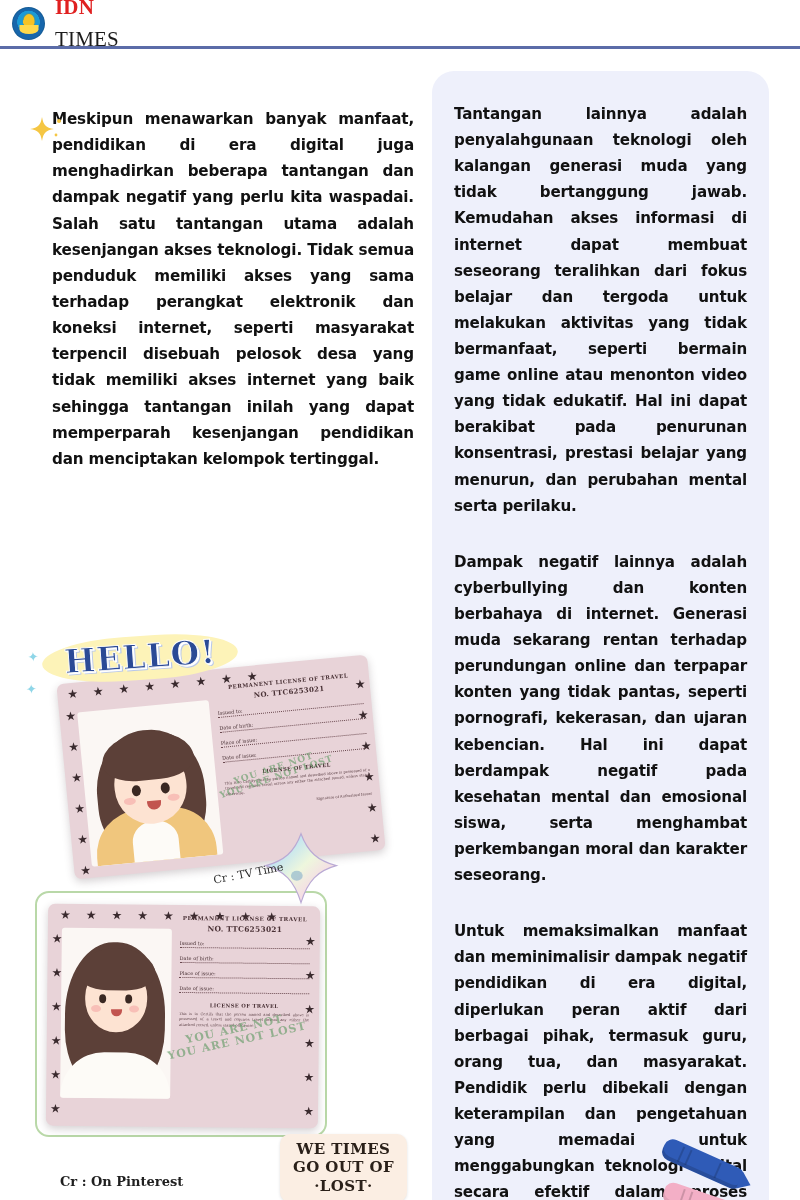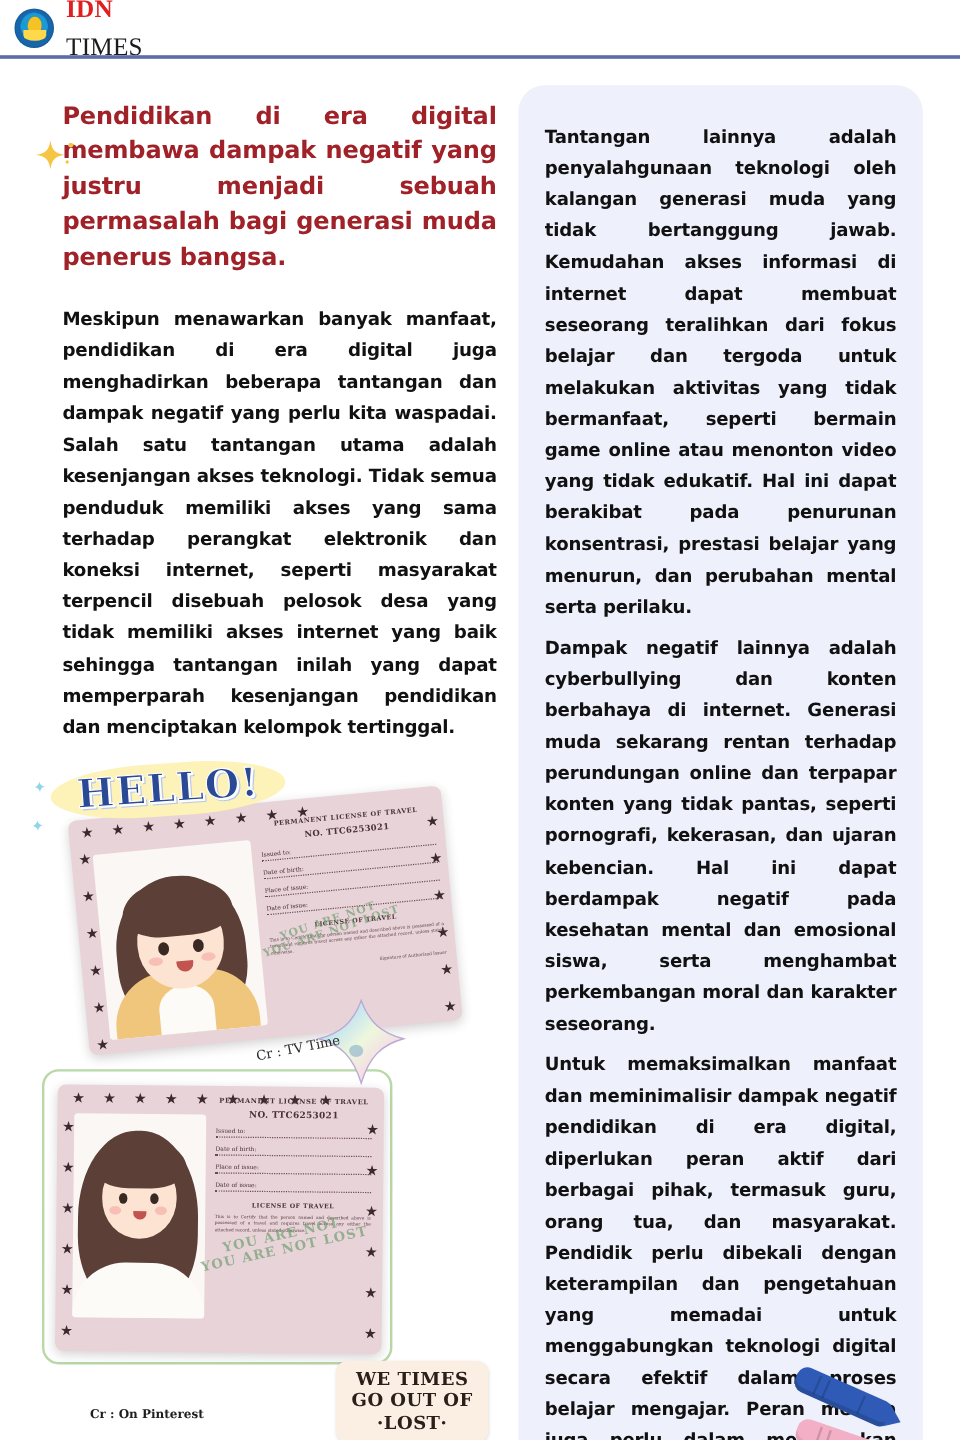--- a/index.html
+++ b/index.html
@@ -123,21 +123,21 @@
     position: absolute;
     top: 22px; left: 432px;
     width: 337px;
     min-height: 1060px;
     background: #eef0fb;
     border-radius: 22px;
     padding: 30px 22px 26px 22px;
     z-index: 2;
   }
   .col-right .body-text { font-size: 15.1px; line-height: 1.73; }
-  .col-right .para + .para { margin-top: 8px; }
+  .col-right .para + .para { margin-top: 30px; }
 
   
   .photo1-wrap {
     position: absolute;
     left: 30px; top: 585px;
     width: 370px; height: 245px;
     z-index: 6;
   }
   .hello-sticker {
     position: absolute;
@@ -290,23 +290,23 @@
     font-weight:700;
     font-size:15px;
     line-height:1.22;
     color:#2a2019;
     letter-spacing:.4px;
     z-index: 11;
     box-shadow: 0 1px 3px rgba(0,0,0,.12);
   }
   .cap-pinterest {
     position:absolute;
-    left: 75px; top: 1125px;
+    left: 60px; top: 1125px;
     font-family:"DejaVu Serif", serif;
-    font-size: 10px;
+    font-size: 13px;
     color:#1f1f1f;
     font-weight:700;
     z-index: 11;
   }
 
   
   .crayons { position:absolute; left:660px; top:1098px; width:130px; height:90px; z-index:12; }
   .crayon {
     position:absolute;
     border-radius: 9px;
@@ -346,21 +346,20 @@
 <div class="page">
 
   <div class="col-left">
 
     <svg class="sparkle" viewBox="0 0 34 34">
       <path d="M12 0 C13.4 8.2 15.8 10.6 24 12 C15.8 13.4 13.4 15.8 12 24 C10.6 15.8 8.2 13.4 0 12 C8.2 10.6 10.6 8.2 12 0 Z" fill="#f5c643"></path>
       <circle cx="29" cy="4" r="2" fill="#f5c643"></circle>
       <circle cx="26" cy="18" r="1.4" fill="#f5c643"></circle>
     </svg>
 
-    <div class="headline">Pendidikan di era digital membawa dampak negatif yang justru menjadi sebuah permasalah bagi generasi muda penerus bangsa.</div>
 
     <div class="gap-24"></div>
 
     <div class="body-text">Meskipun menawarkan banyak manfaat, pendidikan di era digital juga menghadirkan beberapa tantangan dan dampak negatif yang perlu kita waspadai. Salah satu tantangan utama adalah kesenjangan akses teknologi. Tidak semua penduduk memiliki akses yang sama terhadap perangkat elektronik dan koneksi internet, seperti masyarakat terpencil disebuah pelosok desa yang tidak memiliki akses internet yang baik sehingga tantangan inilah yang dapat memperparah kesenjangan pendidikan dan menciptakan kelompok tertinggal.</div>
   </div>
 
   <div class="col-right">
     <div class="body-text para">Tantangan lainnya adalah penyalahgunaan teknologi oleh kalangan generasi muda yang tidak bertanggung jawab. Kemudahan akses informasi di internet dapat membuat seseorang teralihkan dari fokus belajar dan tergoda untuk melakukan aktivitas yang tidak bermanfaat, seperti bermain game online atau menonton video yang tidak edukatif. Hal ini dapat berakibat pada penurunan konsentrasi, prestasi belajar yang menurun, dan perubahan mental serta perilaku.</div>
     <div class="body-text para">Dampak negatif lainnya adalah cyberbullying dan konten berbahaya di internet. Generasi muda sekarang rentan terhadap perundungan online dan terpapar konten yang tidak pantas, seperti pornografi, kekerasan, dan ujaran kebencian. Hal ini dapat berdampak negatif pada kesehatan mental dan emosional siswa, serta menghambat perkembangan moral dan karakter seseorang.</div>
     <div class="body-text para">Untuk memaksimalkan manfaat dan meminimalisir dampak negatif pendidikan di era digital, diperlukan peran aktif dari berbagai pihak, termasuk guru, orang tua, dan masyarakat. Pendidik perlu dibekali dengan keterampilan dan pengetahuan yang memadai untuk menggabungkan teknologi digital secara efektif dalam proses belajar mengajar. Peran mereka juga perlu dalam menciptakan lingkungan belajar yang aman dan positif di mana generasi muda penerus bangsa dapat menggunakan teknologi secara bertanggung jawab.</div>

